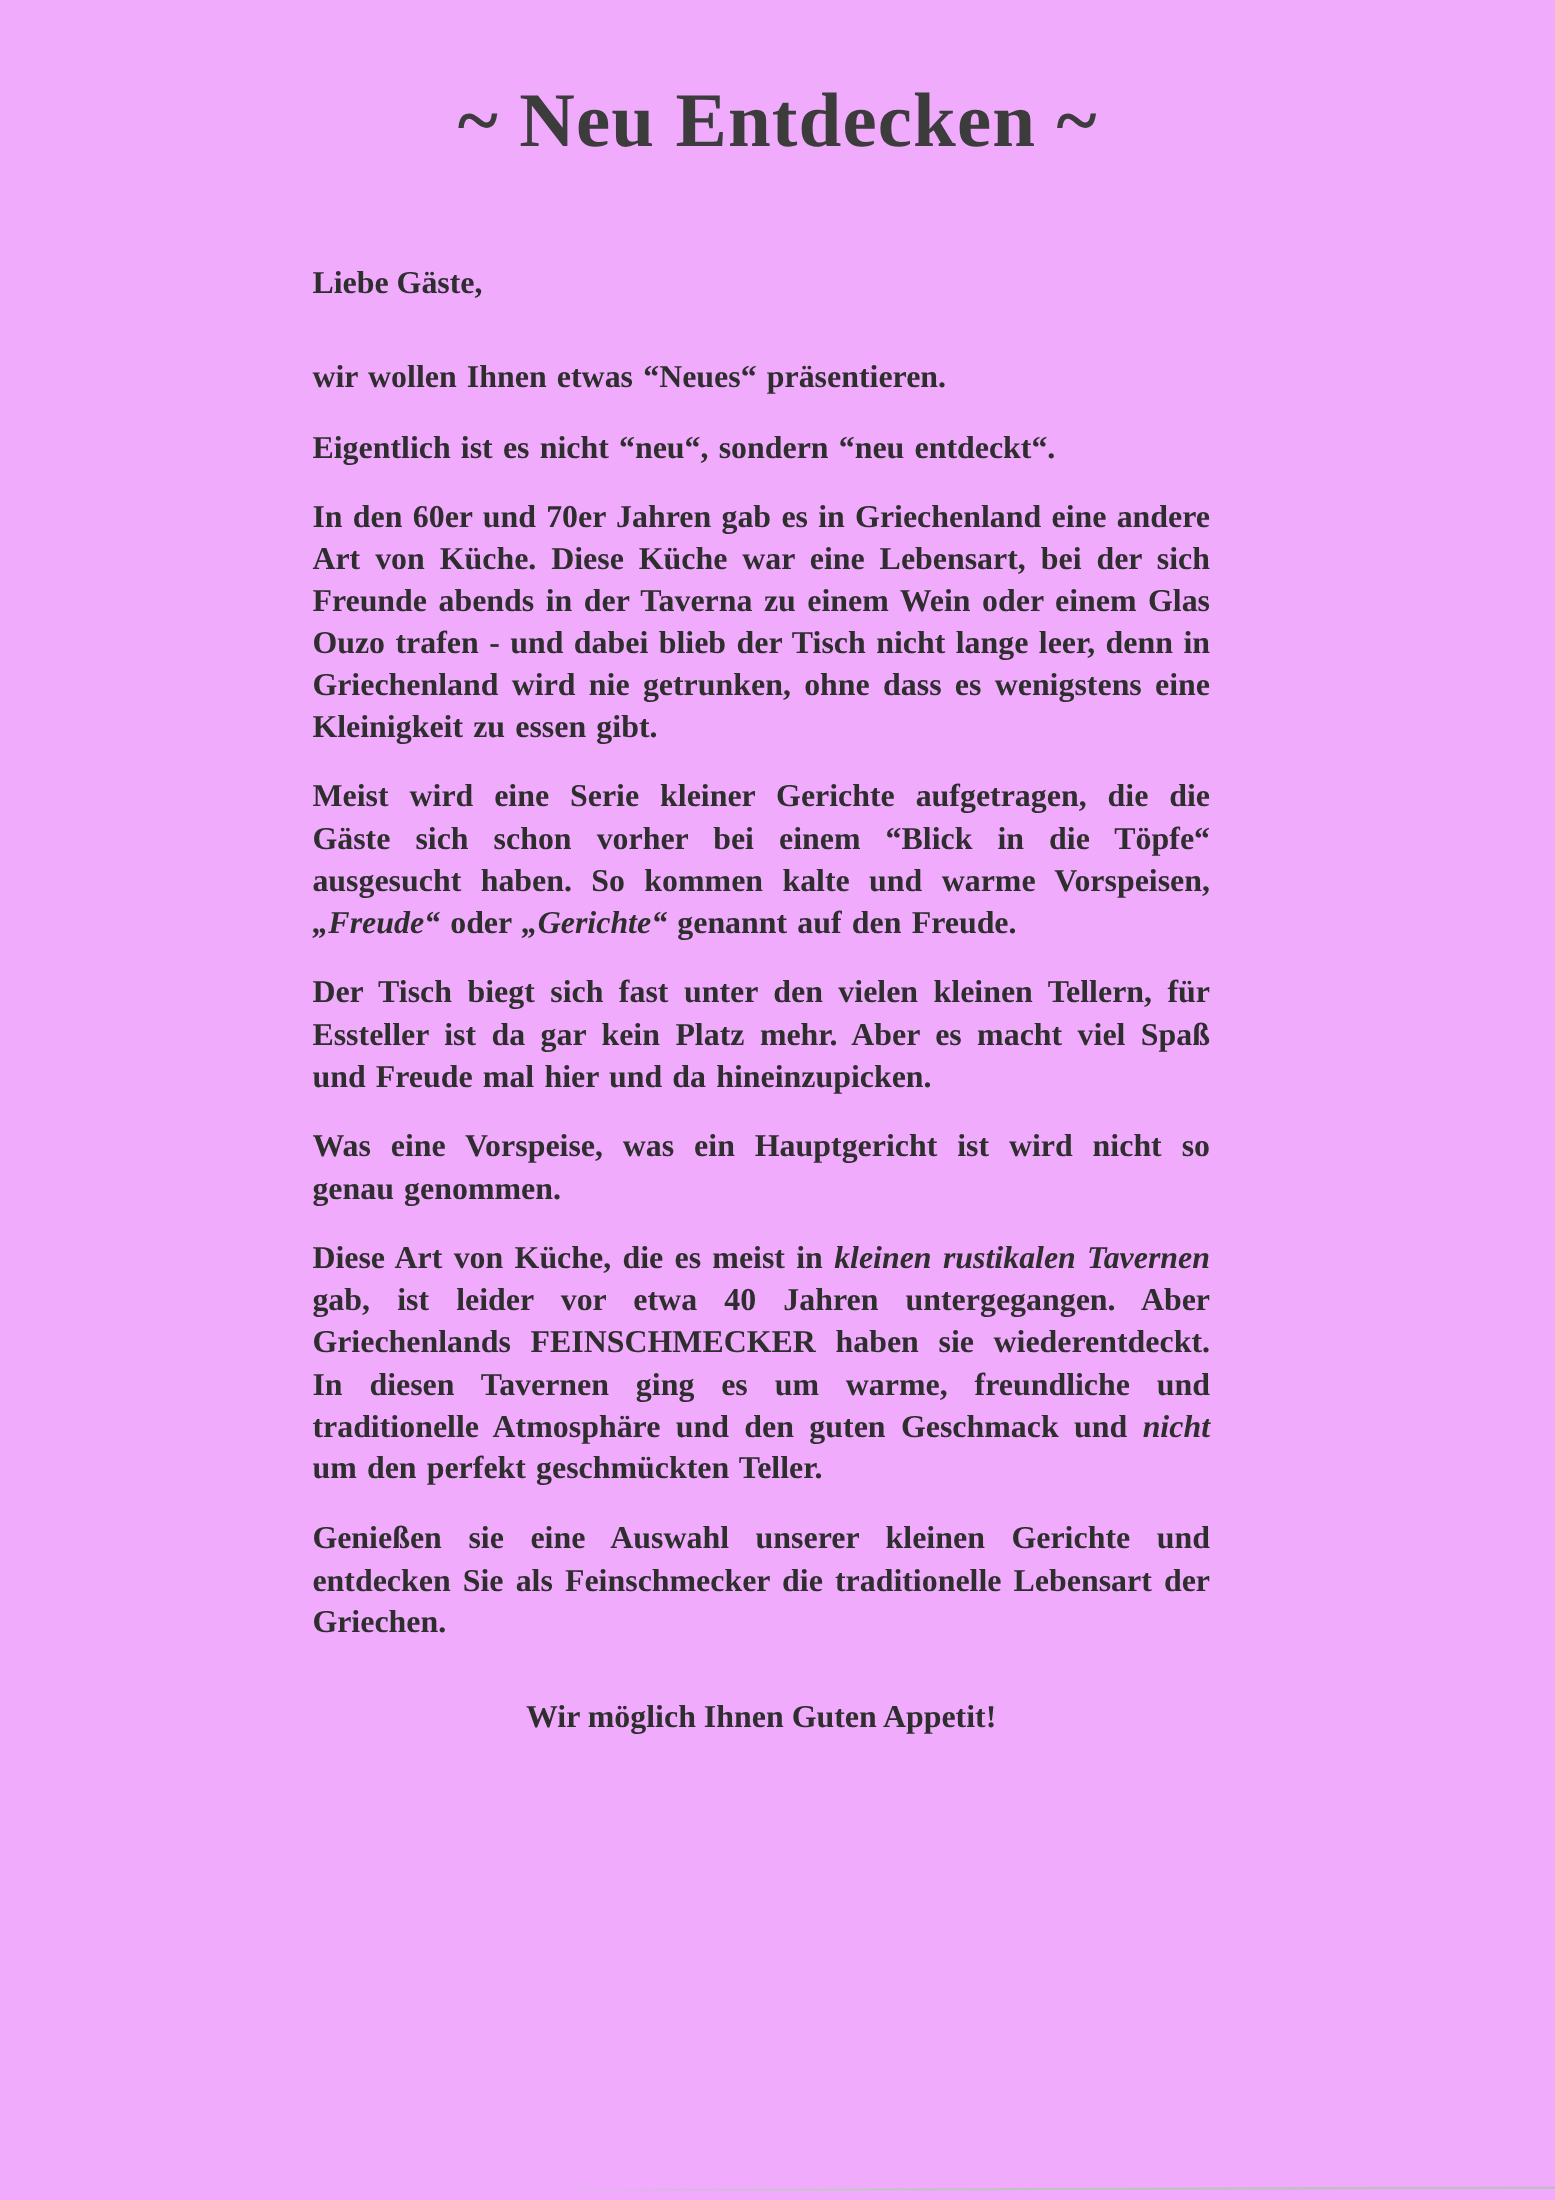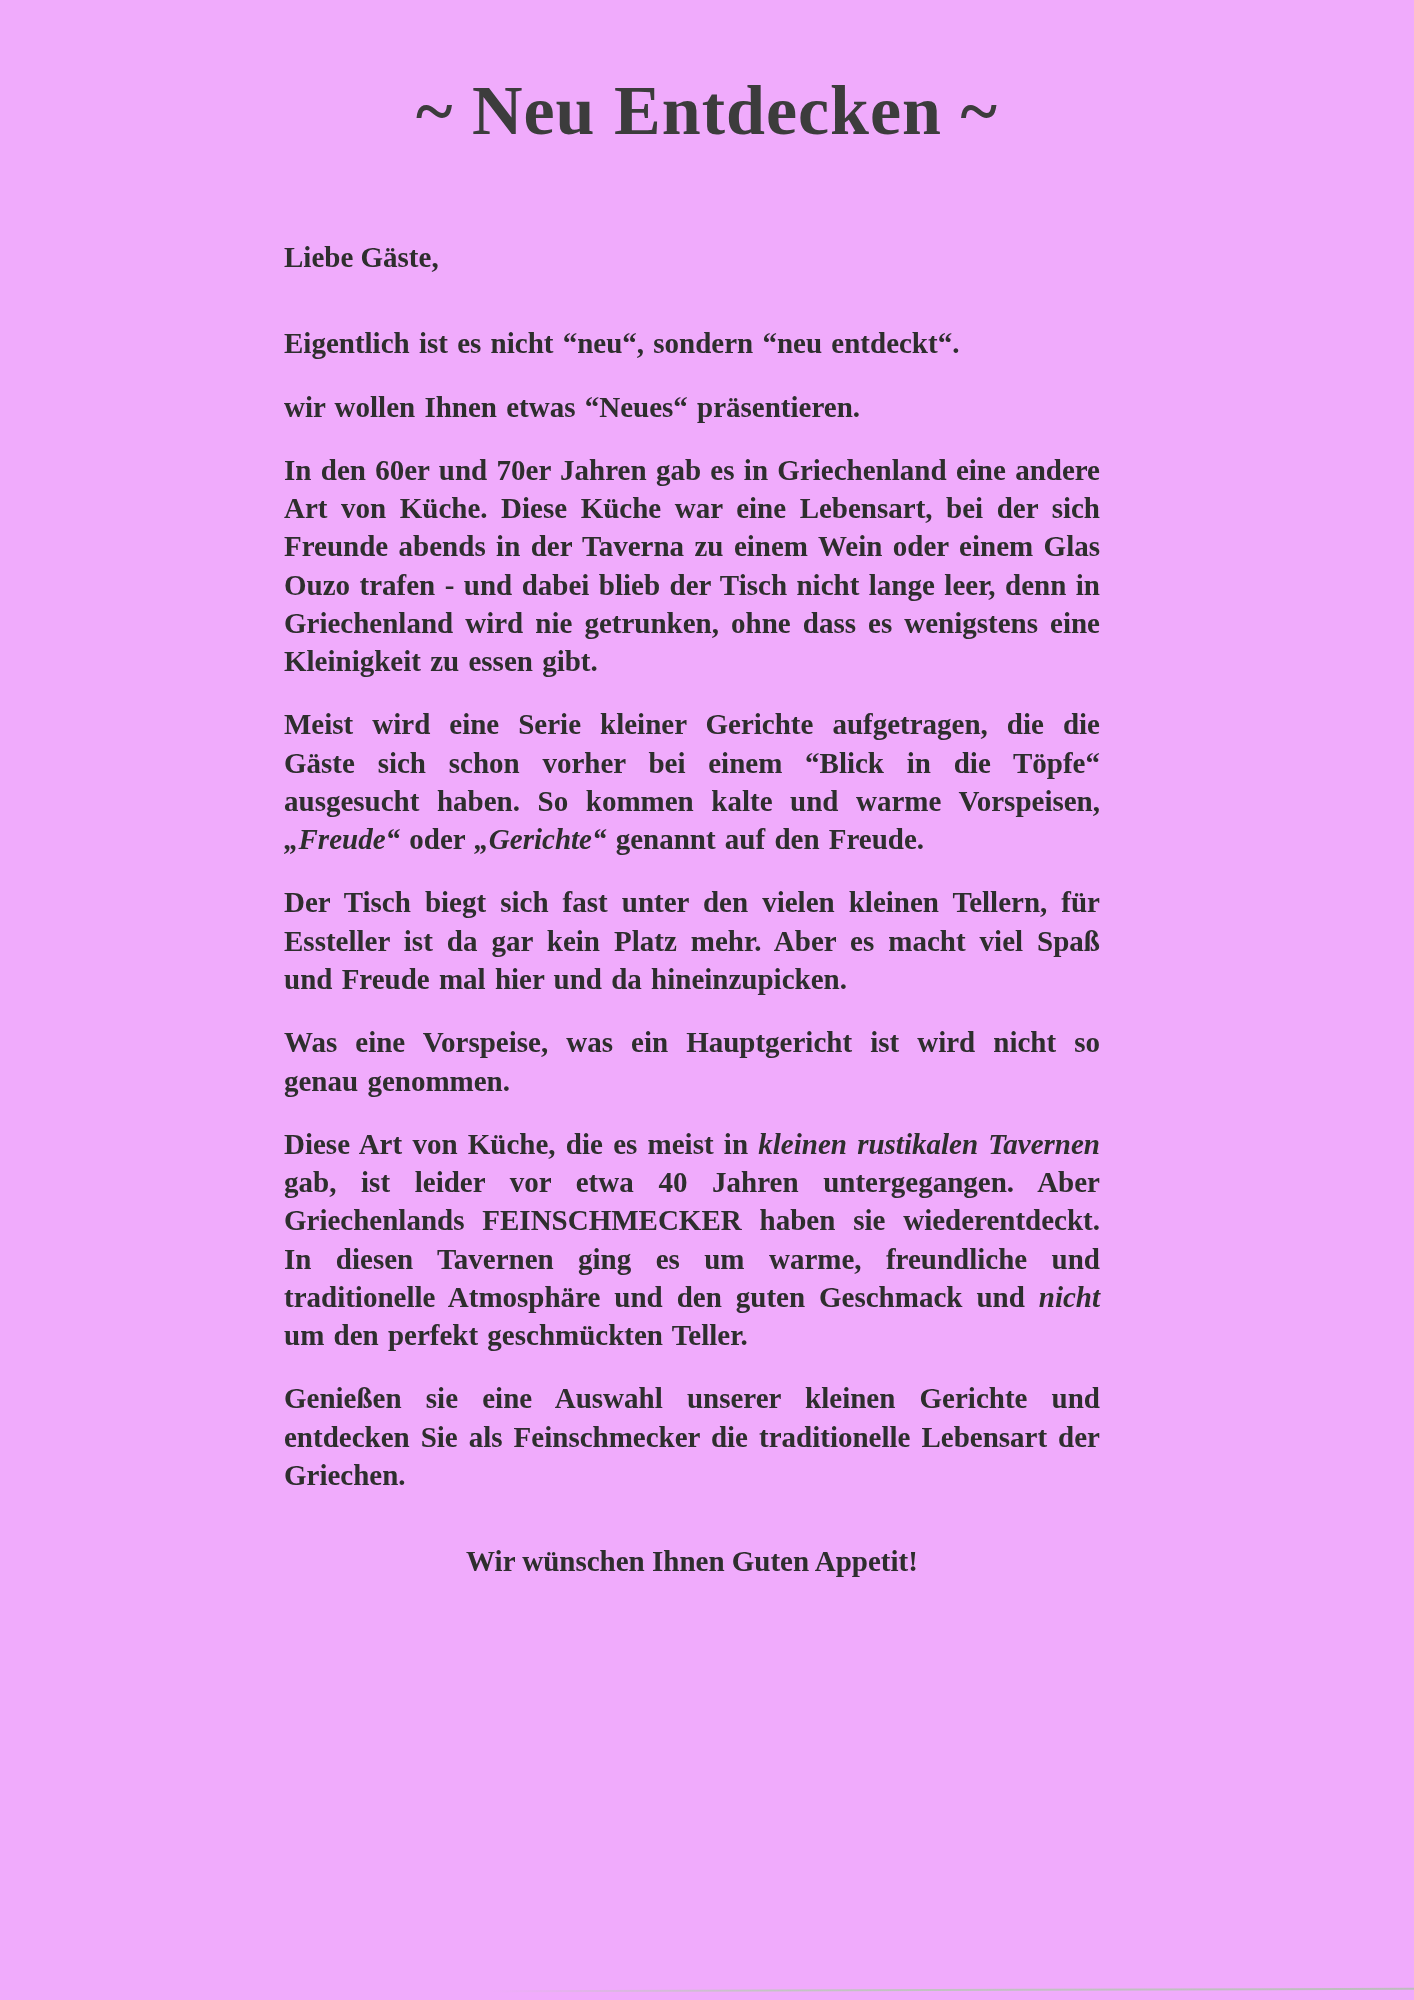--- a/index.html
+++ b/index.html
@@ -63,27 +63,27 @@
 </head>
 <body>
 
 <div class="page">
   <h1 class="title">~ Neu Entdecken ~</h1>
 
   <div class="content">
     <p class="salutation">Liebe Gäste,</p>
 
     <div id="paragraphs">
+        <p class="para"><span>wir wollen Ihnen etwas “Neues“ präsentieren.</span></p>
         <p class="para"><span>Eigentlich ist es nicht “neu“, sondern “neu entdeckt“.</span></p>
-        <p class="para"><span>wir wollen Ihnen etwas “Neues“ präsentieren.</span></p>
         <p class="para"><span>In den 60er und 70er Jahren gab es in Griechenland eine andere Art von Küche. Diese Küche war eine Lebensart, bei der sich Freunde abends in der Taverna zu einem Wein oder einem Glas Ouzo trafen - und dabei blieb der Tisch nicht lange leer, denn in Griechenland wird nie getrunken, ohne dass es wenigstens eine Kleinigkeit zu essen gibt.</span></p>
         <p class="para"><span>Meist wird eine Serie kleiner Gerichte aufgetragen, die die Gäste sich schon vorher bei einem “Blick in die Töpfe“ ausgesucht haben. So kommen kalte und warme Vorspeisen, </span><em>„Freude“</em><span> oder </span><em>„Gerichte“</em><span> genannt auf den Freude.</span></p>
         <p class="para"><span>Der Tisch biegt sich fast unter den vielen kleinen Tellern, für Essteller ist da gar kein Platz mehr. Aber es macht viel Spaß und Freude mal hier und da hineinzupicken.</span></p>
         <p class="para"><span>Was eine Vorspeise, was ein Hauptgericht ist wird nicht so genau genommen.</span></p>
         <p class="para"><span>Diese Art von Küche, die es meist in </span><em>kleinen rustikalen Tavernen</em><span> gab, ist leider vor etwa 40 Jahren untergegangen. Aber Griechenlands FEINSCHMECKER haben sie wiederentdeckt. In diesen Tavernen ging es um warme, freundliche und traditionelle Atmosphäre und den guten Geschmack und </span><em>nicht</em><span> um den perfekt geschmückten Teller.</span></p>
         <p class="para"><span>Genießen sie eine Auswahl unserer kleinen Gerichte und entdecken Sie als Feinschmecker die traditionelle Lebensart der Griechen.</span></p>
       </div>
 
-    <p class="closing">Wir wünschen Ihnen Guten Appetit!</p>
+    <p class="closing">Wir möglich Ihnen Guten Appetit!</p>
   </div>
 
   <div class="scan-line"></div>
 </div>
 
 </body></html>

